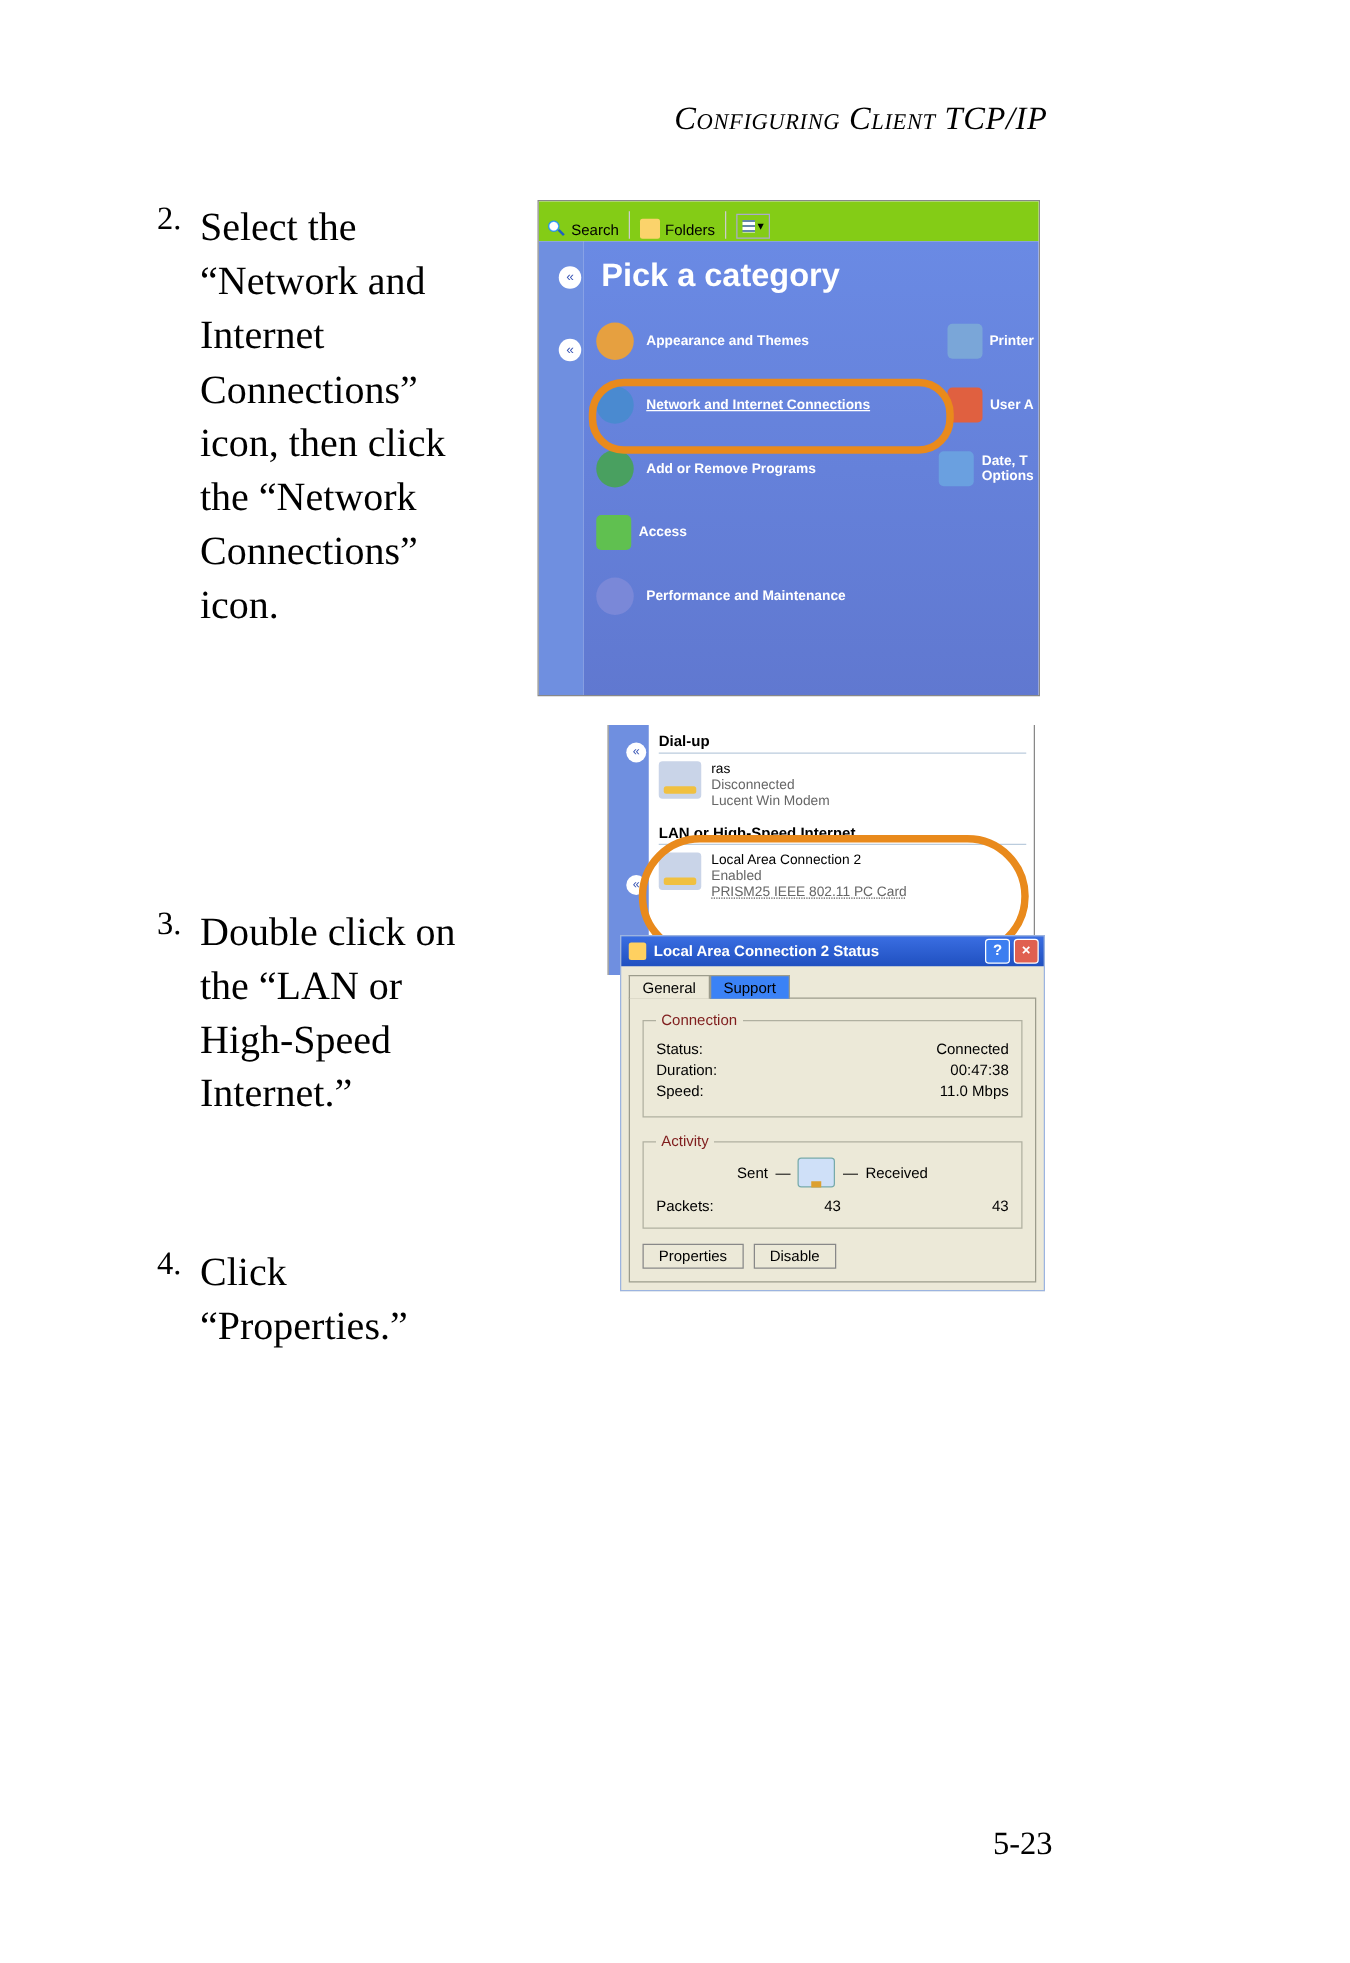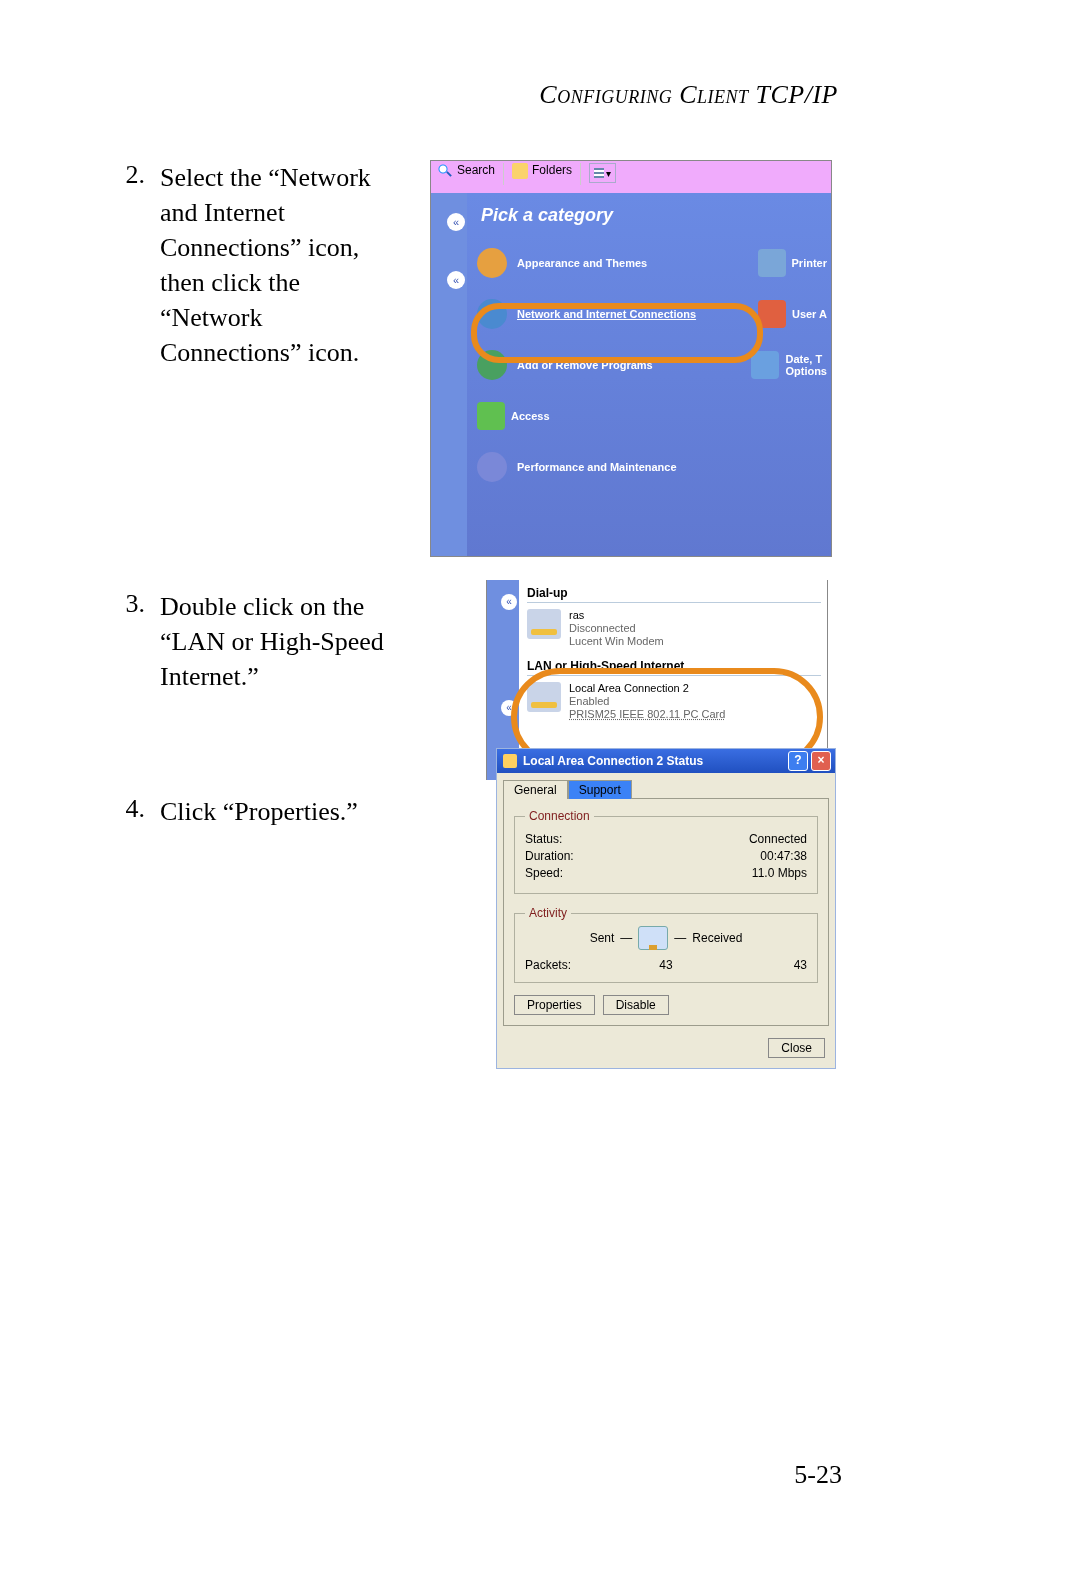--- a/index.html
+++ b/index.html
@@ -32,42 +32,42 @@
     display: flex;
     align-items: flex-start;
   }
   .step-num {
     width: 55px;
     text-align: right;
     font-size: 26px;
     padding-right: 15px;
   }
   .step-text {
-    font-size: 26px;
+    font-size: 32px;
     line-height: 1.35;
     width: 240px;
   }
   
   .shot1 {
     position: absolute;
     left: 430px; top: 160px;
     width: 400px; height: 395px;
     background: #fff;
     border: 1px solid #888;
     overflow: hidden;
     font-family: Tahoma, Arial, sans-serif;
   }
   .shot1 .toolbar {
     height: 28px;
     display: flex;
-    align-items: flex-start;
+    align-items: flex-end;
     gap: 4px;
     padding: 2px 6px;
     font-size: 12px;
-    background: #f0abfc;
+    background: #84cc16;
   }
   .shot1 .toolbar .t-icon {
     width: 16px; height: 16px;
     display: inline-block;
   }
   .shot1 .toolbar .search-icon {
     background: radial-gradient(circle at 6px 6px, #fff 3px, #1e90ff 4px, transparent 5px);
     position: relative;
   }
   .shot1 .toolbar .search-icon::after {
@@ -118,24 +118,23 @@
     margin-right: 2px;
   }
   .shot1 .main {
     flex: 1;
     background: linear-gradient(#6a8ae4, #6078d0);
     color: #fff;
     padding: 10px 0 10px 10px;
     position: relative;
   }
   .shot1 .cat-title {
-    font-size: 18px;
+    font-size: 26px;
     font-weight: bold;
     margin: 2px 0 14px 4px;
-    font-style: italic;
   }
   .shot1 .cat-row {
     display: flex;
     align-items: center;
     justify-content: space-between;
     height: 45px;
     margin: 6px 0;
   }
   .shot1 .cat-left {
     display: flex;
@@ -527,19 +526,16 @@
           <span class="cell">Packets:</span>
           <span class="cell c">43</span>
           <span class="cell r">43</span>
         </div>
       </fieldset>
       <div class="btnrow">
         <button class="btn">Properties</button>
         <button class="btn">Disable</button>
       </div>
     </div>
-    <div class="footer">
-      <button class="btn">Close</button>
-    </div>
   </div>
 
   <div class="page-num">5-23</div>
 </div>
 
 </body></html>

